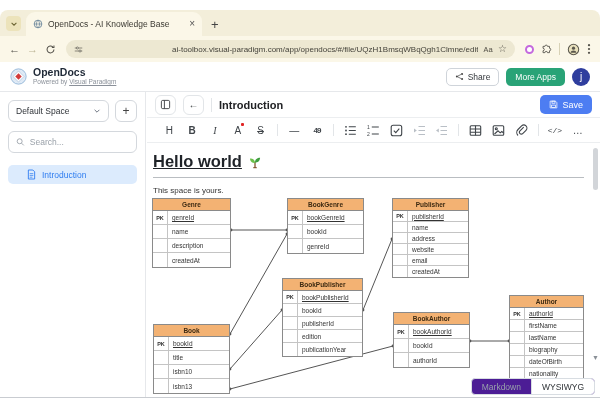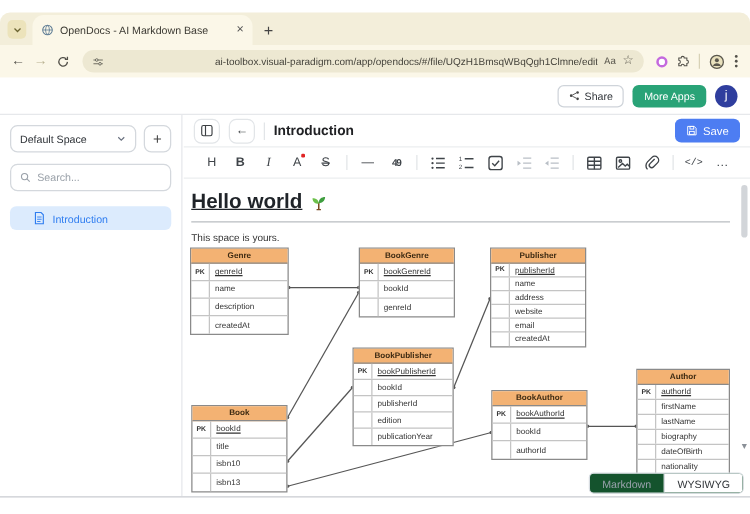--- a/index.html
+++ b/index.html
@@ -77,21 +77,21 @@
   .entity-row { display:flex; border-bottom:1px solid #c4c4c4; align-items:center; }
   .entity-row:last-child { border-bottom:none; }
   .cell-pk { width:15px; align-self:stretch; border-right:1px solid #c4c4c4; font-size:5.5px; font-weight:bold; color:#333; text-align:center; display:flex; align-items:center; justify-content:center; }
   .cell-name { font-size:6.5px; color:#333; padding-left:4px; white-space:nowrap; }
   .cell-name.pk { text-decoration:underline; }
 
   .scrollbar { position:absolute; top:2px; right:0; bottom:16px; width:10px; }
   .scroll-thumb { position:absolute; top:2px; right:2px; width:5px; height:42px; background:#d2d5d9; border-radius:3px; }
   .scroll-arrow { position:absolute; right:1px; bottom:20px; font-size:7px; color:#8a9097; }
 
-  .mode-toggle { position:absolute; right:5px; bottom:2px; height:17px; display:flex; border:1px solid #d8dde2; border-radius:4px; overflow:hidden; background:#14532d; }
+  .mode-toggle { position:absolute; right:5px; bottom:2px; height:17px; display:flex; border:1px solid #d8dde2; border-radius:4px; overflow:hidden; background:#4c1d95; }
   .mode-btn { border:none; background:transparent; font-size:8.5px; color:#98a1ab; padding:0 10px; display:flex; align-items:center; font-family:"Liberation Sans",sans-serif; }
   .mode-btn.active { background:#fff; color:#2f3337; border-left:1px solid #d8dde2; }
 
   .window-bottom { position:absolute; top:397px; left:0; width:600px; height:1px; background:#c9ccd1; }
 </style>
 </head>
 <body>
 
 <div class="screen">
 
@@ -100,21 +100,21 @@
       <div class="tab-search-btn">
         <svg width="8" height="8" viewBox="0 0 10 10">
             <path d="M2 3.5 L5 6.5 L8 3.5" fill="none" stroke="#6b6432" stroke-width="1.3"></path>
           </svg>
       </div>
       <div class="tab">
         <svg width="10" height="10" viewBox="0 0 12 12">
             <circle cx="6" cy="6" r="4.6" fill="none" stroke="#5f7d95"></circle>
             <path d="M1.4 6 h9.2 M6 1.4 a6.5 6.5 0 0 1 0 9.2 M6 1.4 a6.5 6.5 0 0 0 0 9.2" fill="none" stroke="#5f7d95" stroke-width=".8"></path>
           </svg>
-        <span class="tab-title">OpenDocs - AI Markdown Base</span>
+        <span class="tab-title">OpenDocs - AI Knowledge Base</span>
         <span class="tab-close">×</span>
       </div>
       <span class="newtab">+</span>
     </div>
     <div class="navbar">
       <span class="nav-ic">←</span>
       <span class="nav-ic disabled">→</span>
       <svg width="11" height="11" viewBox="0 0 16 16">
           <path d="M13 8 a5 5 0 1 1 -1.6 -3.7" fill="none" stroke="#53514a" stroke-width="1.5"></path>
           <path d="M13 2 v3 h-3" fill="none" stroke="#53514a" stroke-width="1.5"></path>
@@ -141,20 +141,34 @@
         </svg>
       <svg width="4" height="12" viewBox="0 0 4 14">
           <circle cx="2" cy="2.5" r="1.3" fill="#53514a"></circle>
           <circle cx="2" cy="7" r="1.3" fill="#53514a"></circle>
           <circle cx="2" cy="11.5" r="1.3" fill="#53514a"></circle>
         </svg>
     </div>
   </div>
 
   <div class="app-header">
+    <div class="brand">
+      <svg width="17" height="17" viewBox="0 0 20 20">
+        <circle cx="10" cy="10" r="9" fill="#dfeaf6" stroke="#8fb4d6"></circle>
+        <path d="M10 3.5 L16.5 10 L10 16.5 L3.5 10 Z" fill="#ffffff" stroke="#b7c9dd"></path>
+        <path d="M10 6.2 L13.8 10 L10 13.8 L6.2 10 Z" fill="#d23b3b"></path>
+      </svg>
+      <div class="brand-text">
+        <div class="app-name">OpenDocs</div>
+        <div class="brand-sub">
+          <span>Powered by</span>
+          <span class="vp-link">Visual Paradigm</span>
+        </div>
+      </div>
+    </div>
     <div class="header-right">
       <button class="share-btn">
         <svg width="9" height="9" viewBox="0 0 14 14">
             <circle cx="3" cy="7" r="1.6" fill="#444"></circle>
             <circle cx="11" cy="3" r="1.6" fill="#444"></circle>
             <circle cx="11" cy="11" r="1.6" fill="#444"></circle>
             <path d="M4.4 6.3 L9.6 3.7 M4.4 7.7 L9.6 10.3" stroke="#444" stroke-width="1.1"></path>
           </svg>
         <span>Share</span>
       </button>

